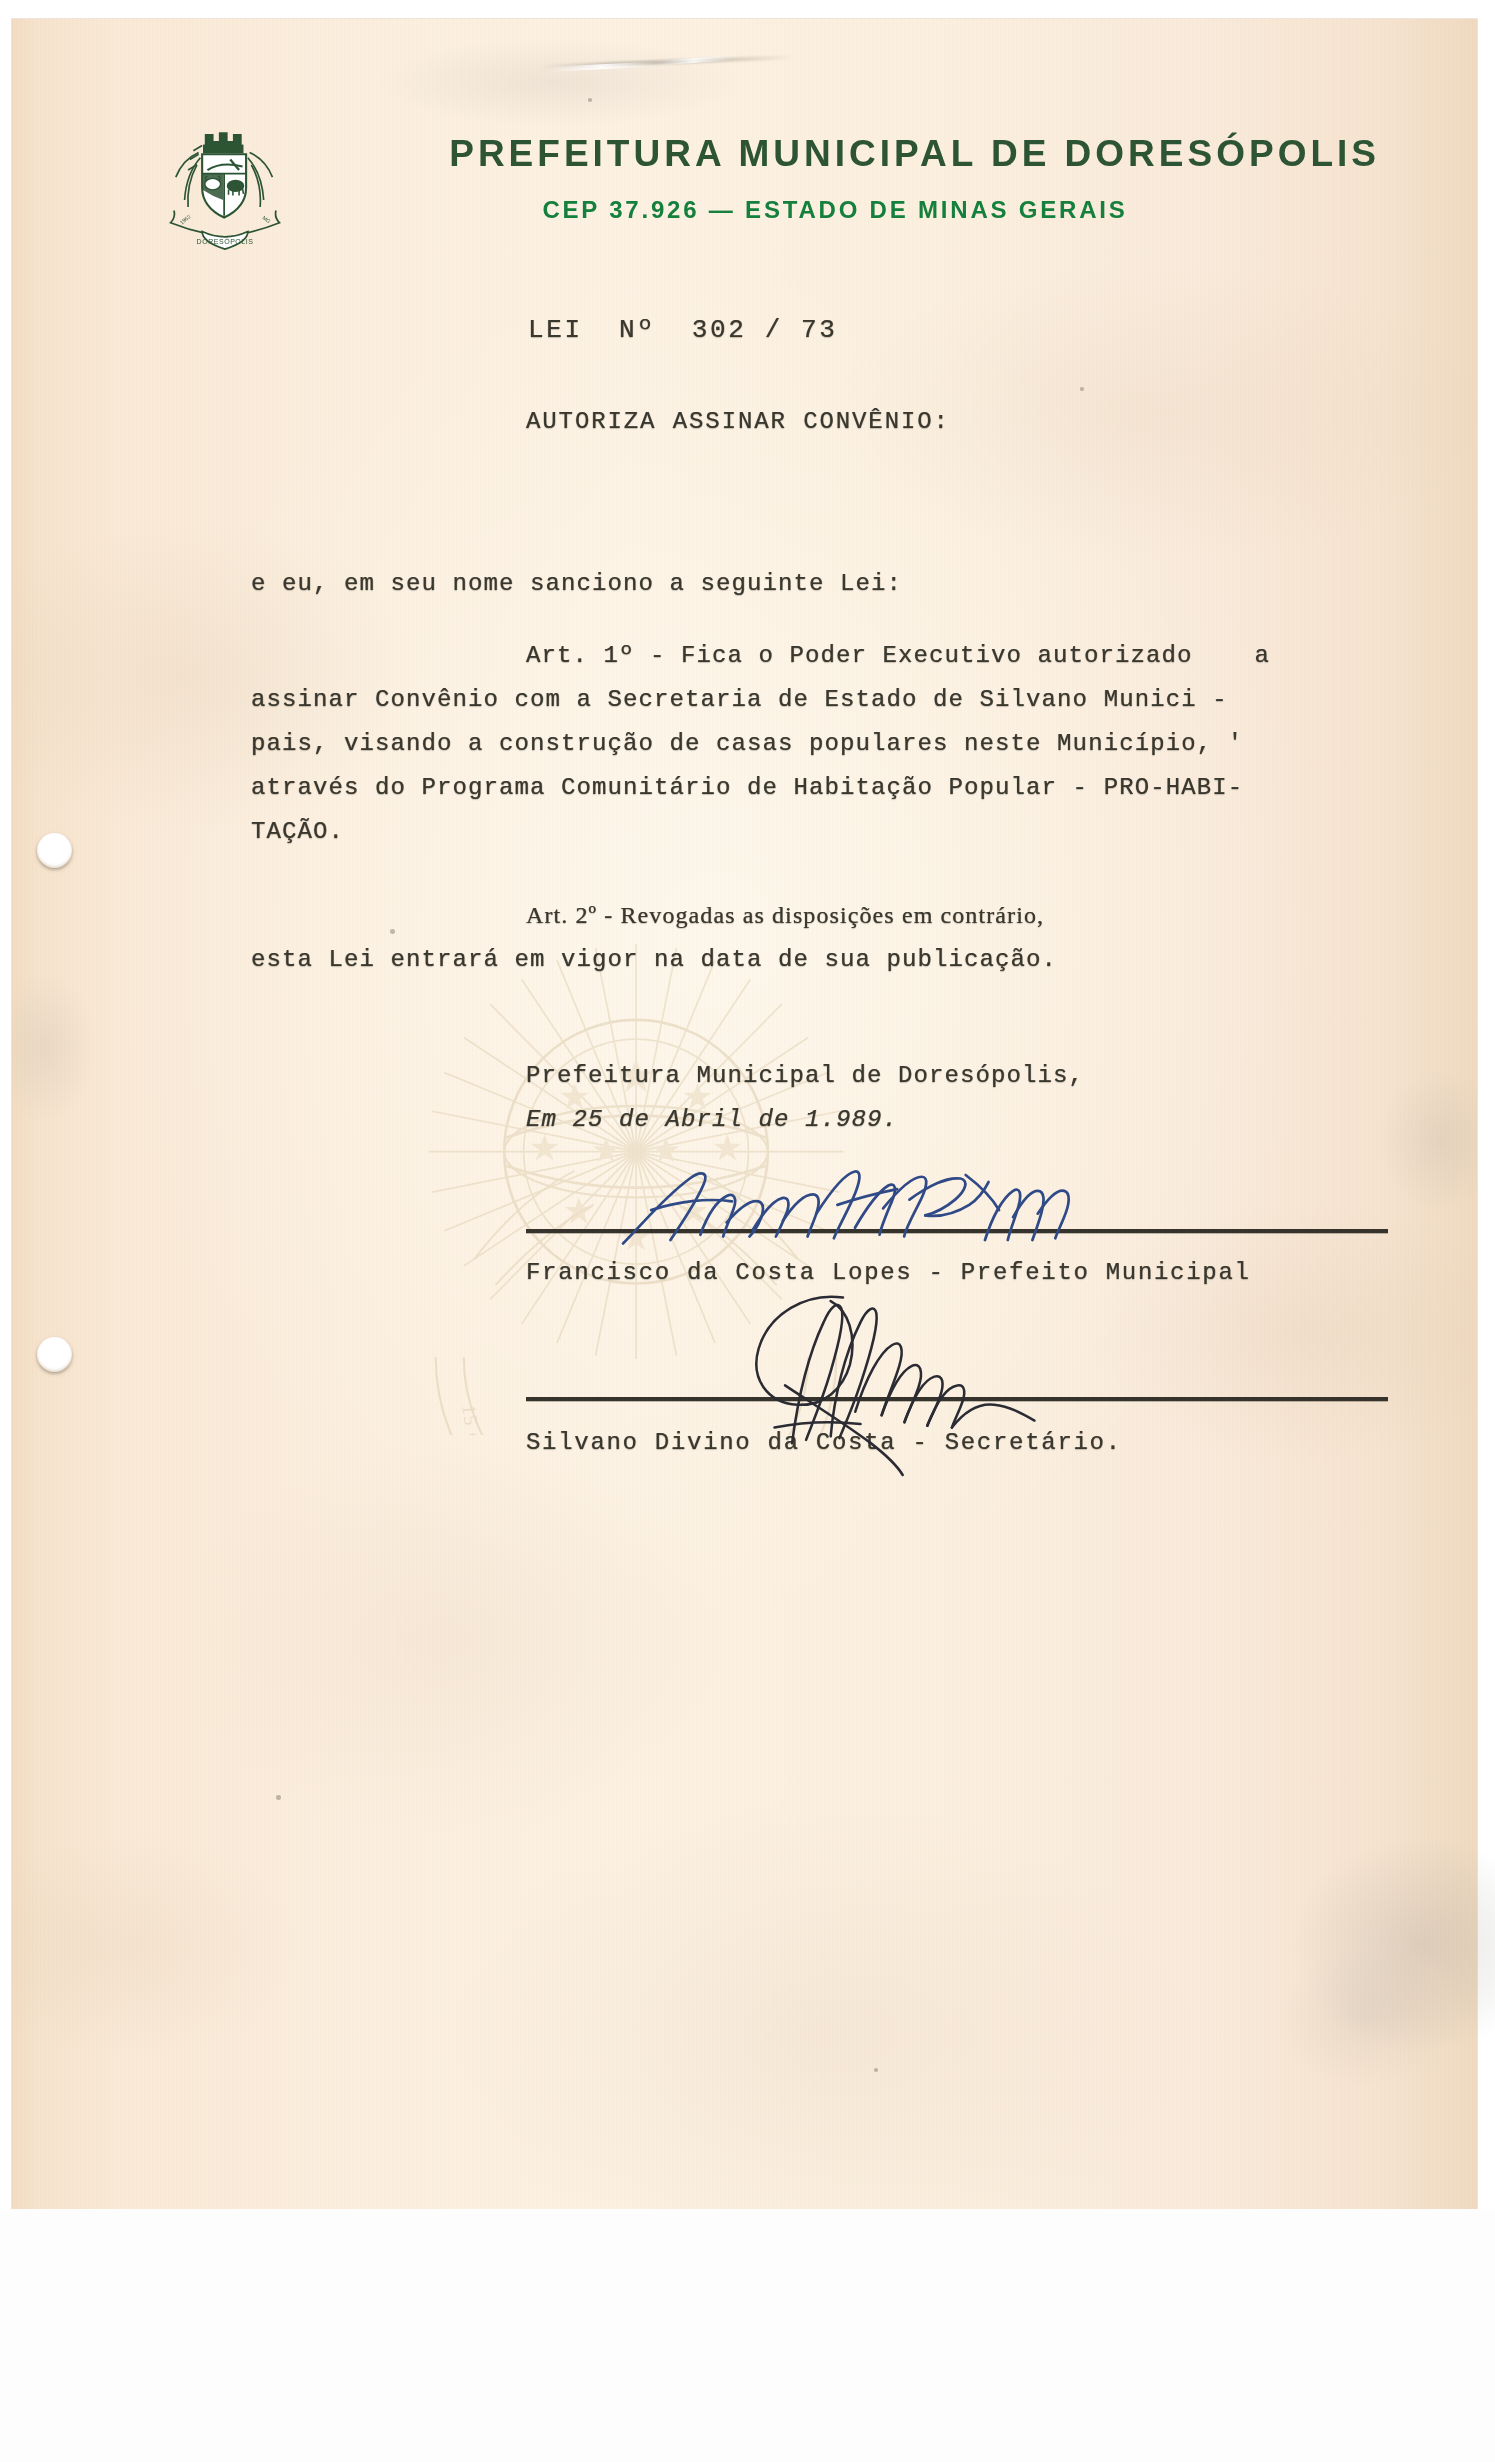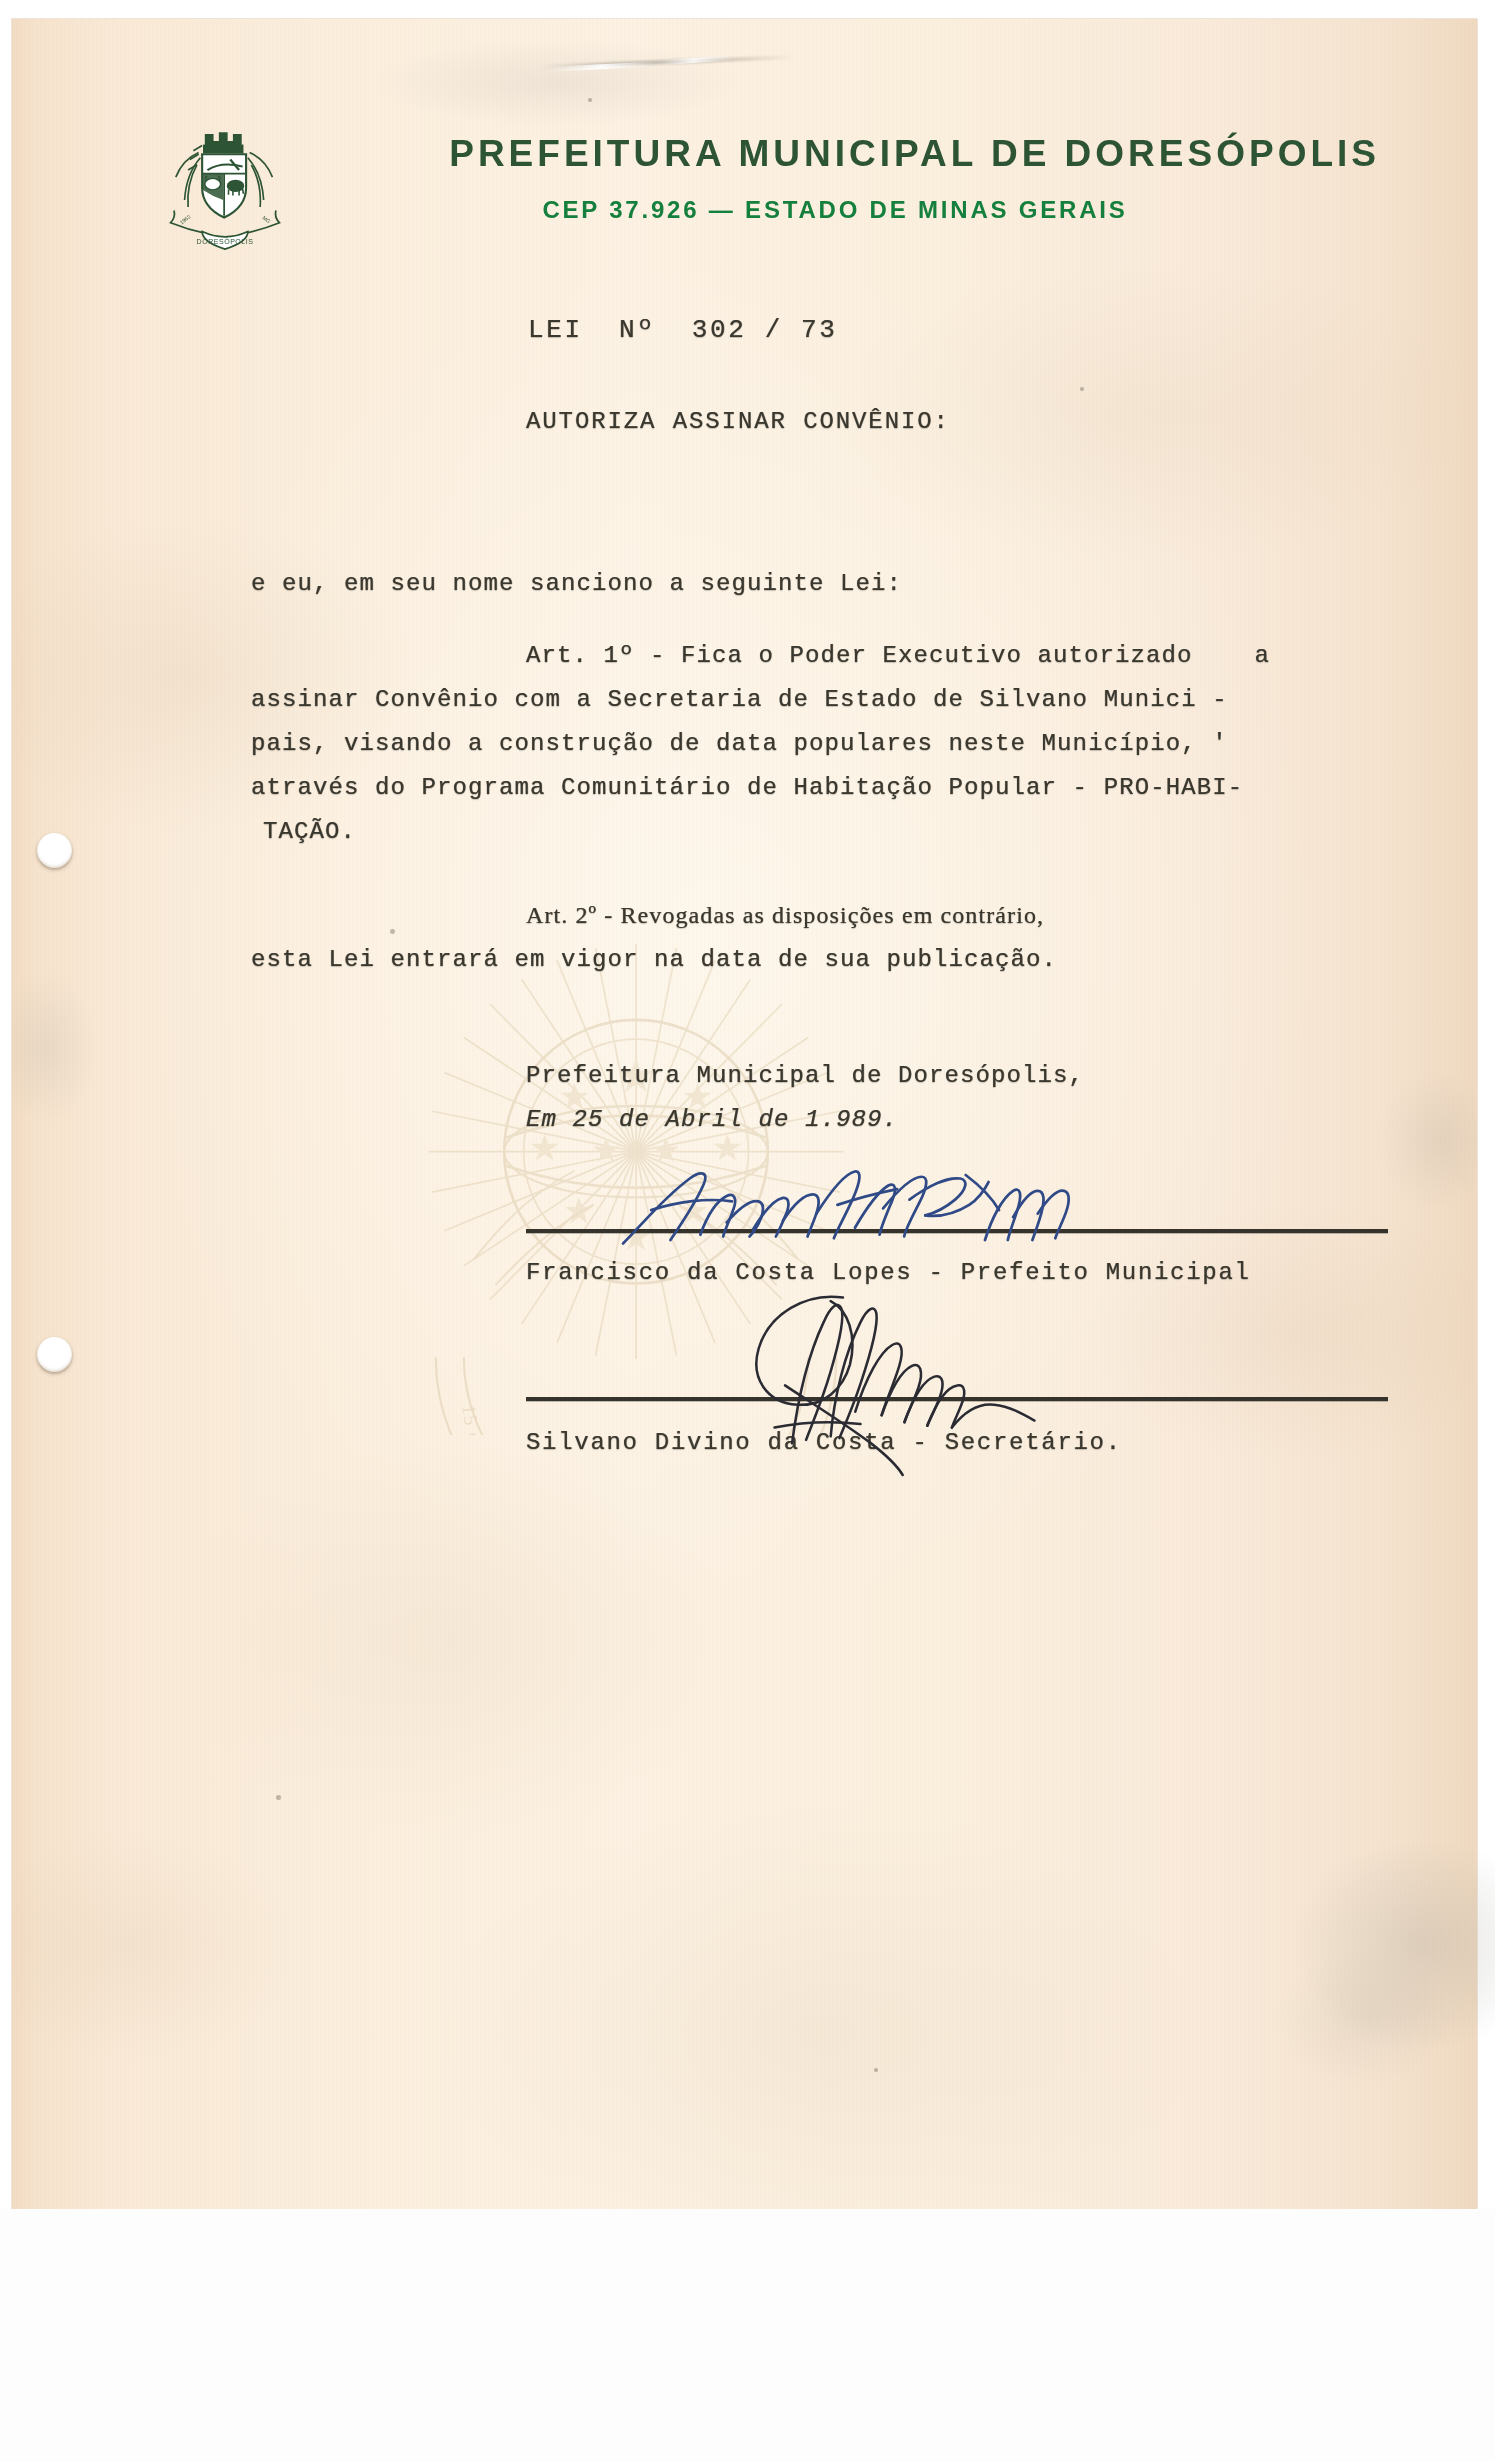--- a/index.html
+++ b/index.html
@@ -212,21 +212,21 @@
   #law-no      { left: 528px; top: 315px; font-size: 26px; letter-spacing: 2.6px; }
   #subject     { left: 526px; top: 408px; letter-spacing: 1.9px; }
 
   #p1-l1       { left: 526px; top: 526px; }
   #p1-l2       { left: 251px; top: 570px; }
 
   #a1-l1       { left: 526px; top: 642px; text-align: center; }
   #a1-l2       { left: 251px; top: 686px; }
   #a1-l3       { left: 251px; top: 730px; }
   #a1-l4       { left: 251px; top: 774px; }
-  #a1-l5       { left: 251px; top: 818px; margin-left: 12px; }
+  #a1-l5       { left: 251px; top: 818px; }
 
   #a2-l1       { left: 526px; top: 902px; font-family: Liberation Serif, serif; }
   #a2-l2       { left: 251px; top: 946px; }
 
   #cl-l1       { left: 526px; top: 1062px; }
   #cl-l2       { left: 526px; top: 1106px; font-style: italic; }
 
   #sig1-name   { left: 526px; top: 1259px; letter-spacing: 1.7px; }
   #sig2-name   { left: 526px; top: 1429px; letter-spacing: 1.7px; }
 
@@ -435,21 +435,21 @@
 
   <div id="body">
 
     <div class="tw" id="law-no">LEI  Nº  302 / 73</div>
     <div class="tw" id="subject">AUTORIZA ASSINAR CONVÊNIO:</div>
 
     <div class="tw" id="p1-l2">e eu, em seu nome sanciono a seguinte Lei:</div>
 
     <div class="tw" id="a1-l1">Art. 1º - Fica o Poder Executivo autorizado    a</div>
     <div class="tw" id="a1-l2">assinar Convênio com a Secretaria de Estado de Silvano Munici -</div>
-    <div class="tw" id="a1-l3">pais, visando a construção de data populares neste Município, '</div>
+    <div class="tw" id="a1-l3">pais, visando a construção de casas populares neste Município, '</div>
     <div class="tw" id="a1-l4">através do Programa Comunitário de Habitação Popular - PRO-HABI-</div>
     <div class="tw" id="a1-l5">TAÇÃO.</div>
 
     <div class="tw" id="a2-l1">Art. 2º - Revogadas as disposições em contrário,</div>
     <div class="tw" id="a2-l2">esta Lei entrará em vigor na data de sua publicação.</div>
 
     <div class="tw" id="cl-l1">Prefeitura Municipal de Doresópolis,</div>
     <div class="tw" id="cl-l2">Em 25 de Abril de 1.989.</div>
 
     <div class="sig-rule" id="rule1"></div>

